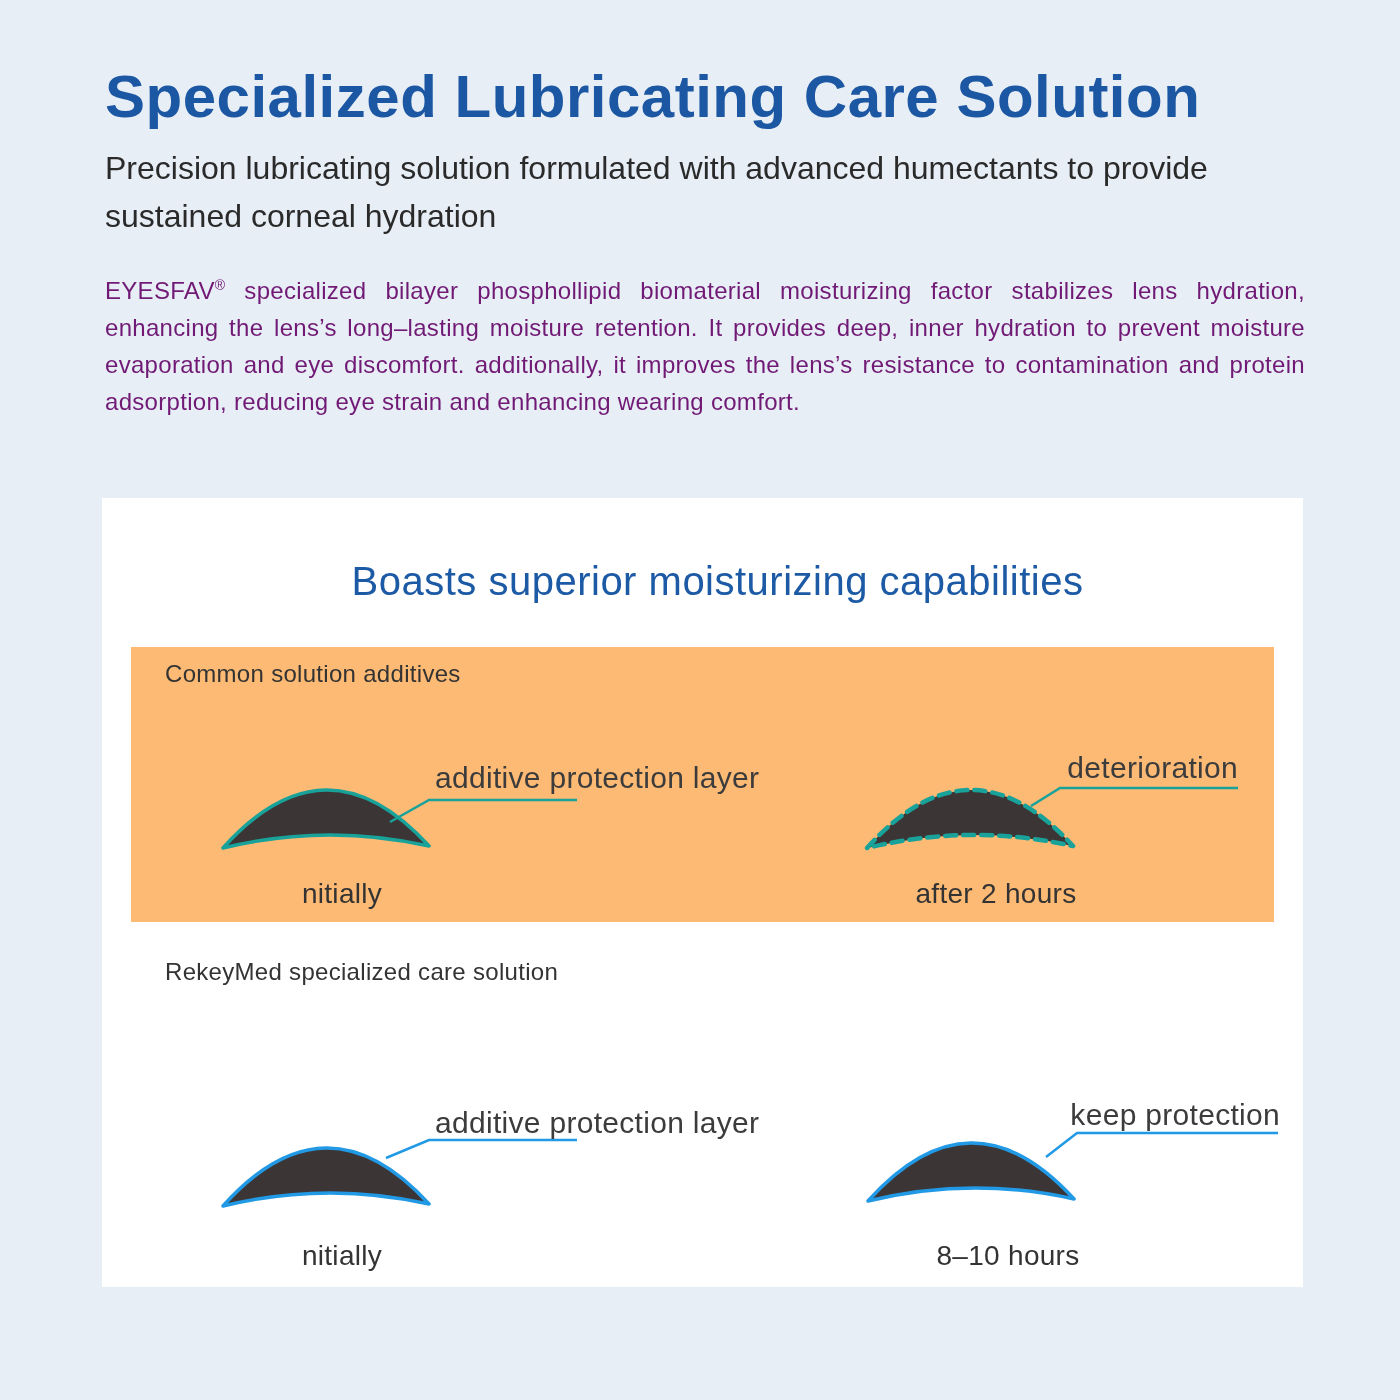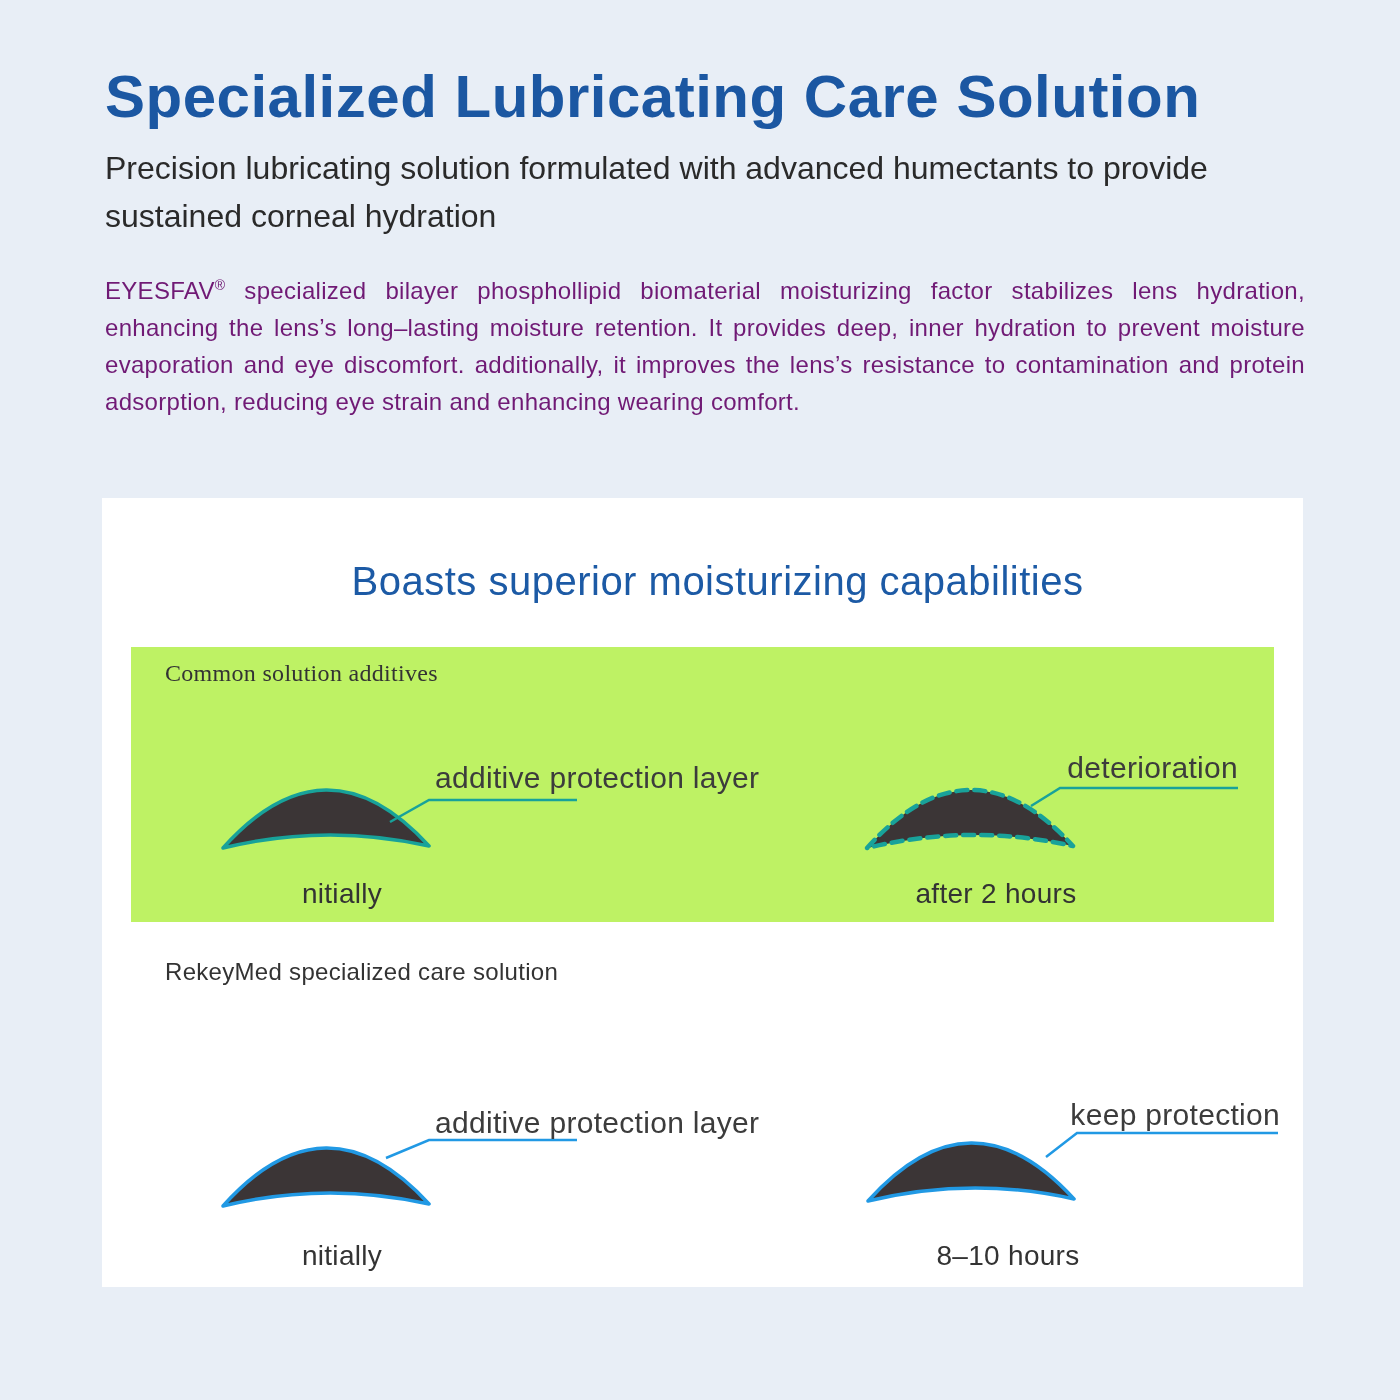--- a/index.html
+++ b/index.html
@@ -32,21 +32,21 @@
     position:absolute;left:102px;top:498px;
     width:1201px;height:789px;background:#ffffff;
   }
   .card-title{
     position:absolute;left:0;top:46px;width:1201px;margin:15px;
     text-align:center;font-size:40px;font-weight:500;color:#1c5aa5;
     letter-spacing:0.5px;
   }
   .gray-panel{
     position:absolute;left:29px;top:149px;
-    width:1143px;height:275px;background:#bef264;font-family:Liberation Serif, serif;
+    width:1143px;height:275px;background:#fdba74;
   }
   .panel-label{
     font-size:24px;color:#333;letter-spacing:0.3px;
   }
   .panel-label.common{
     position:absolute;left:34px;top:13px;
   }
   .panel-label.rekey{
     position:absolute;left:63px;top:460px;text-align:right;
   }

